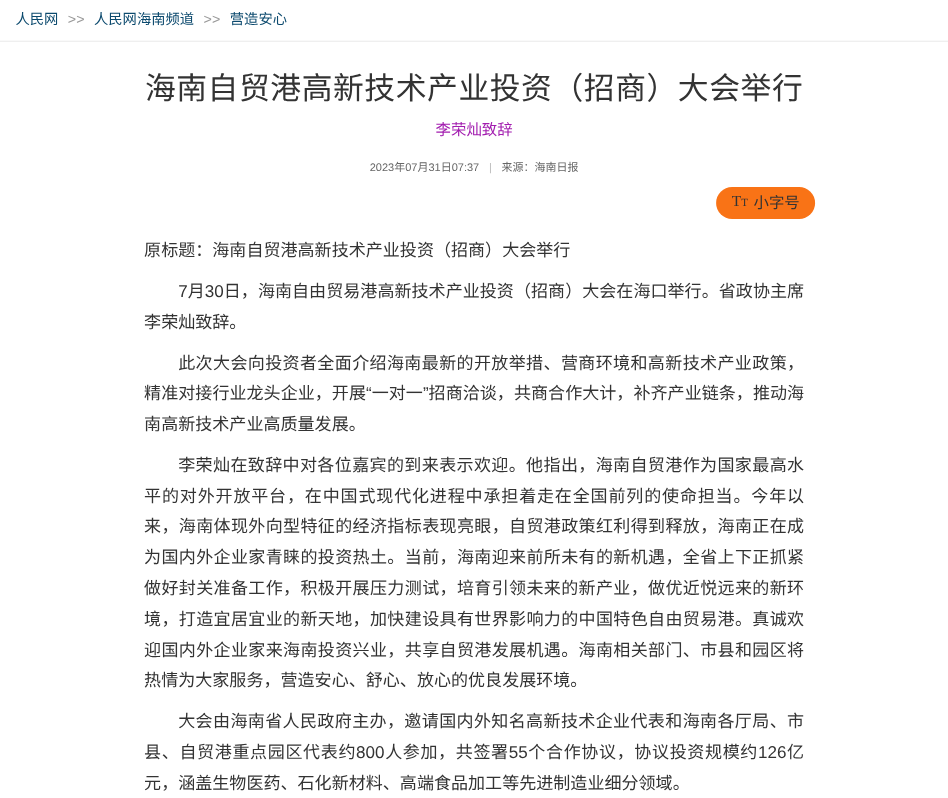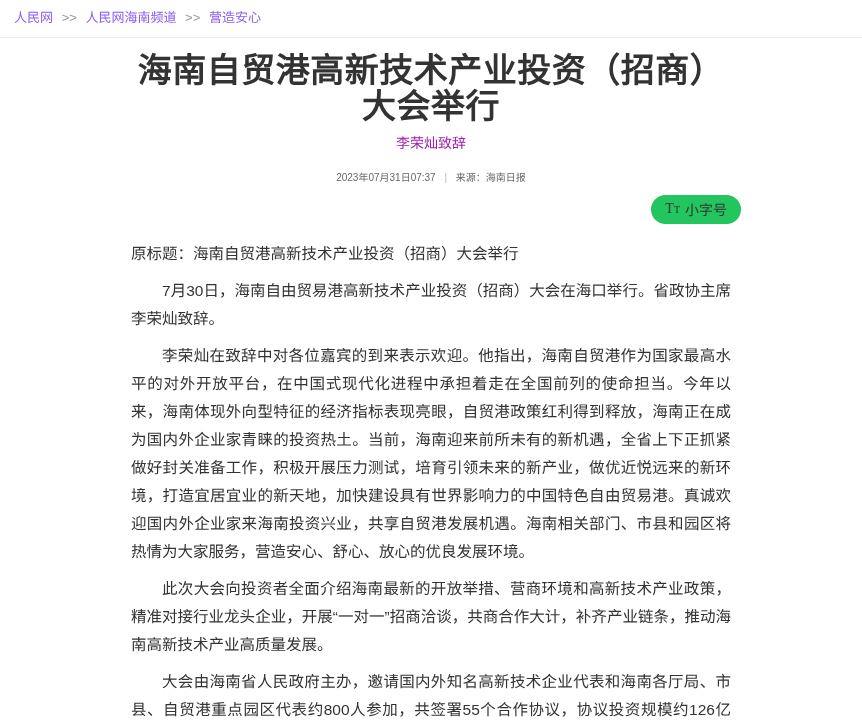--- a/index.html
+++ b/index.html
@@ -14,32 +14,32 @@
   }
   
   .breadcrumb-bar {
     padding: 10px 14px 12px 14px;
     border-bottom: 1px solid #ececec;
     font-size: 13px;
     color: #9a9a9a;
     line-height: 15px;
   }
   .breadcrumb-bar a {
-    color: #8b5cf6;
+    color: #0c4a6e;
     text-decoration: none;
     cursor: pointer;
   }
   .crumb-sep { margin: 0 5px; color: #9a9a9a; }
 
   
   .article-header { width: 620px; margin: 0 auto; text-align: center; }
   .article-title {
-    margin-top: 14px;
-    font-size: 34px;
-    font-weight: 700;
+    margin-top: 25px;
+    font-size: 28px;
+    font-weight: 400;
     color: #333333;
     line-height: 36px;
     letter-spacing: 0.5px;
   }
   .article-subtitle {
     margin-top: 9px;
     font-size: 14px;
     color: #a21caf;
     line-height: 20px;
   }
@@ -52,23 +52,23 @@
   .meta-sep { margin: 0 6px; color: #bbbbbb; }
   .toolbar-row {
     margin-top: 6px;
     height: 30px;
     display: flex;
     justify-content: flex-end;
     align-items: center;
   }
   .font-size-btn {
     display: inline-flex;
-    align-items: flex-end;
+    align-items: flex-start;
     gap: 5px;
-    background: #22c55e;
+    background: #f97316;
     border: none;
     border-radius: 15px;
     padding: 5px 14px;
     font-size: 14px;
     color: #333333;
     cursor: pointer;
     font-family: inherit;
     line-height: 18px;
   }
   .tt-icon { font-family: "Liberation Serif", "DejaVu Serif", serif; color: #333; }
@@ -110,17 +110,17 @@
     <button class="font-size-btn">
       <span class="tt-icon"><span class="t-big">T</span><span class="t-small">T</span></span>
       <span>小字号</span>
     </button>
   </div>
 </div>
 
 <div class="article-body">
   <p class="no-indent">原标题：海南自贸港高新技术产业投资（招商）大会举行</p>
   <p>7月30日，海南自由贸易港高新技术产业投资（招商）大会在海口举行。省政协主席李荣灿致辞。</p>
+  <p>此次大会向投资者全面介绍海南最新的开放举措、营商环境和高新技术产业政策，精准对接行业龙头企业，开展“一对一”招商洽谈，共商合作大计，补齐产业链条，推动海南高新技术产业高质量发展。</p>
   <p>李荣灿在致辞中对各位嘉宾的到来表示欢迎。他指出，海南自贸港作为国家最高水平的对外开放平台，在中国式现代化进程中承担着走在全国前列的使命担当。今年以来，海南体现外向型特征的经济指标表现亮眼，自贸港政策红利得到释放，海南正在成为国内外企业家青睐的投资热土。当前，海南迎来前所未有的新机遇，全省上下正抓紧做好封关准备工作，积极开展压力测试，培育引领未来的新产业，做优近悦远来的新环境，打造宜居宜业的新天地，加快建设具有世界影响力的中国特色自由贸易港。真诚欢迎国内外企业家来海南投资兴业，共享自贸港发展机遇。海南相关部门、市县和园区将热情为大家服务，营造安心、舒心、放心的优良发展环境。</p>
-  <p>此次大会向投资者全面介绍海南最新的开放举措、营商环境和高新技术产业政策，精准对接行业龙头企业，开展“一对一”招商洽谈，共商合作大计，补齐产业链条，推动海南高新技术产业高质量发展。</p>
   <p>大会由海南省人民政府主办，邀请国内外知名高新技术企业代表和海南各厅局、市县、自贸港重点园区代表约800人参加，共签署55个合作协议，协议投资规模约126亿元，涵盖生物医药、石化新材料、高端食品加工等先进制造业细分领域。</p>
 
 </div>
 
 </body></html>

